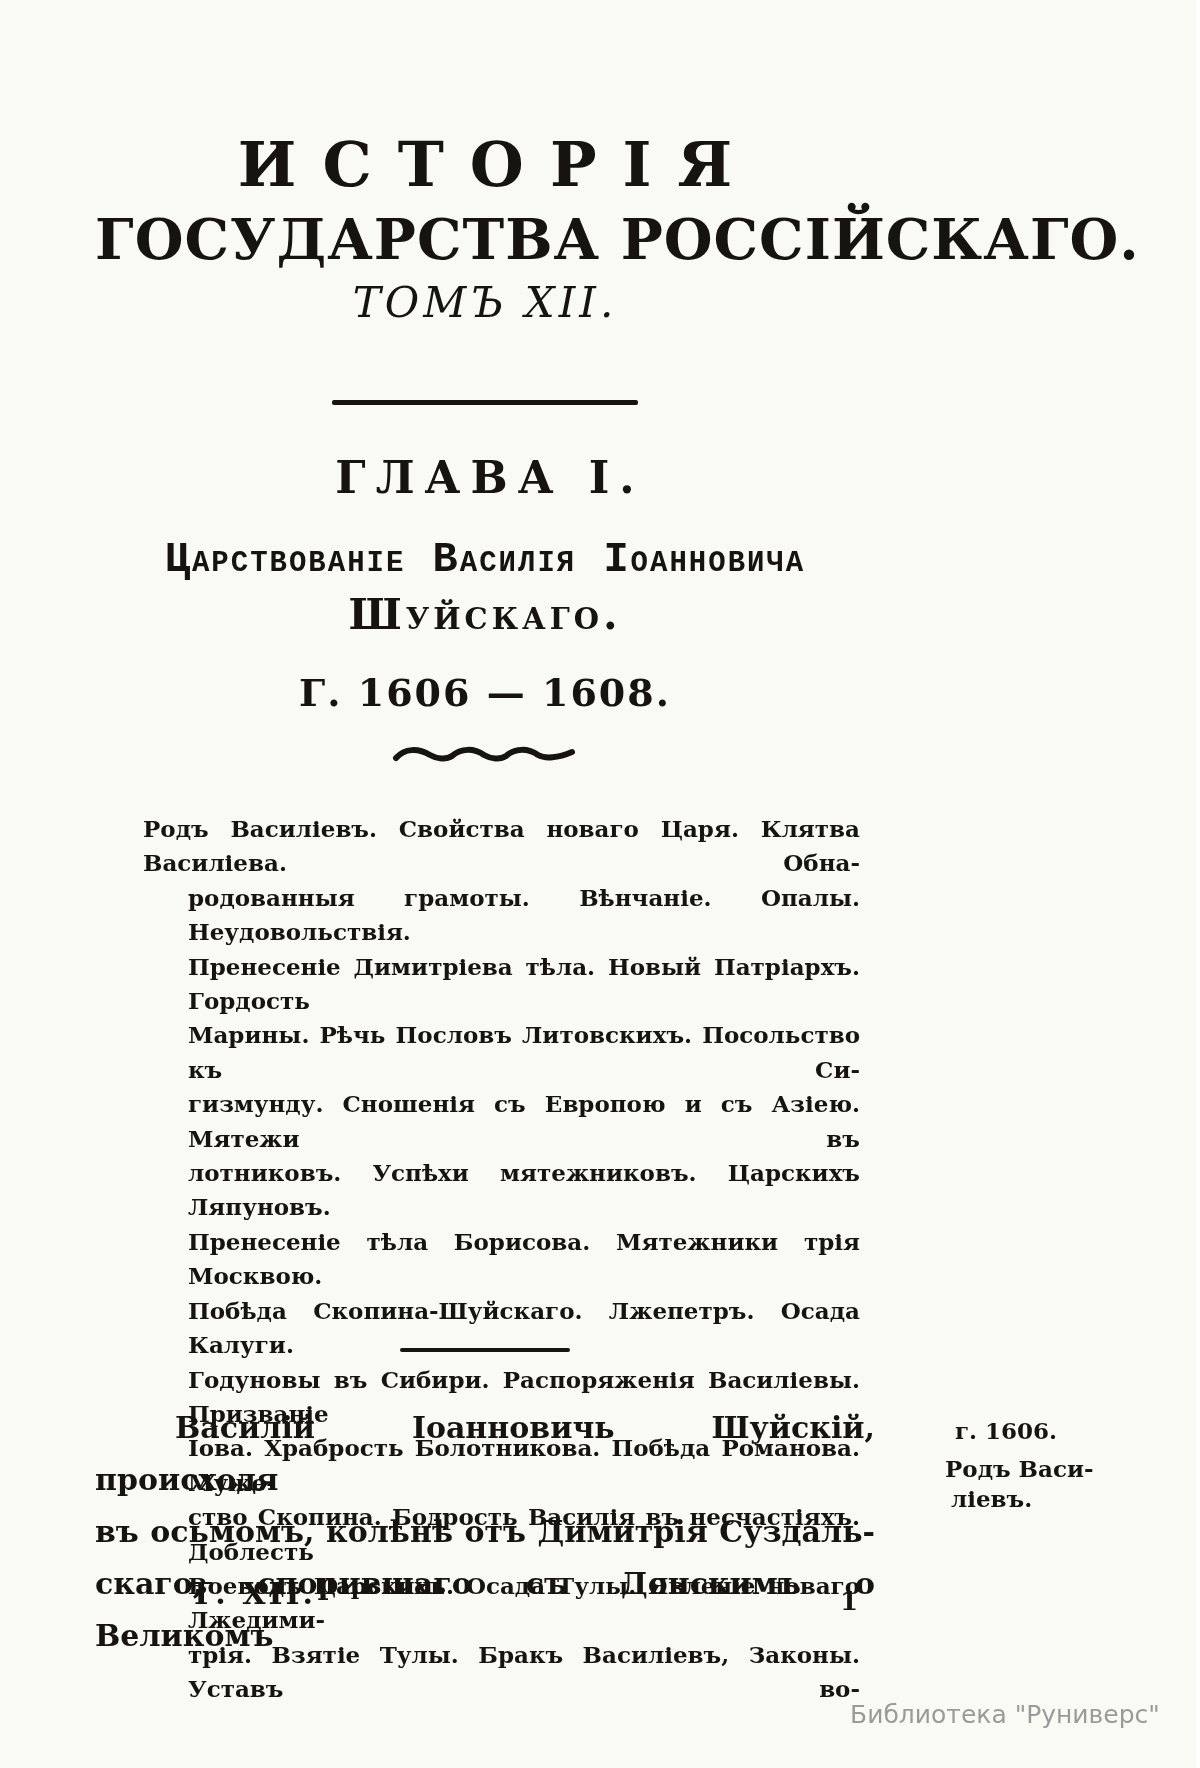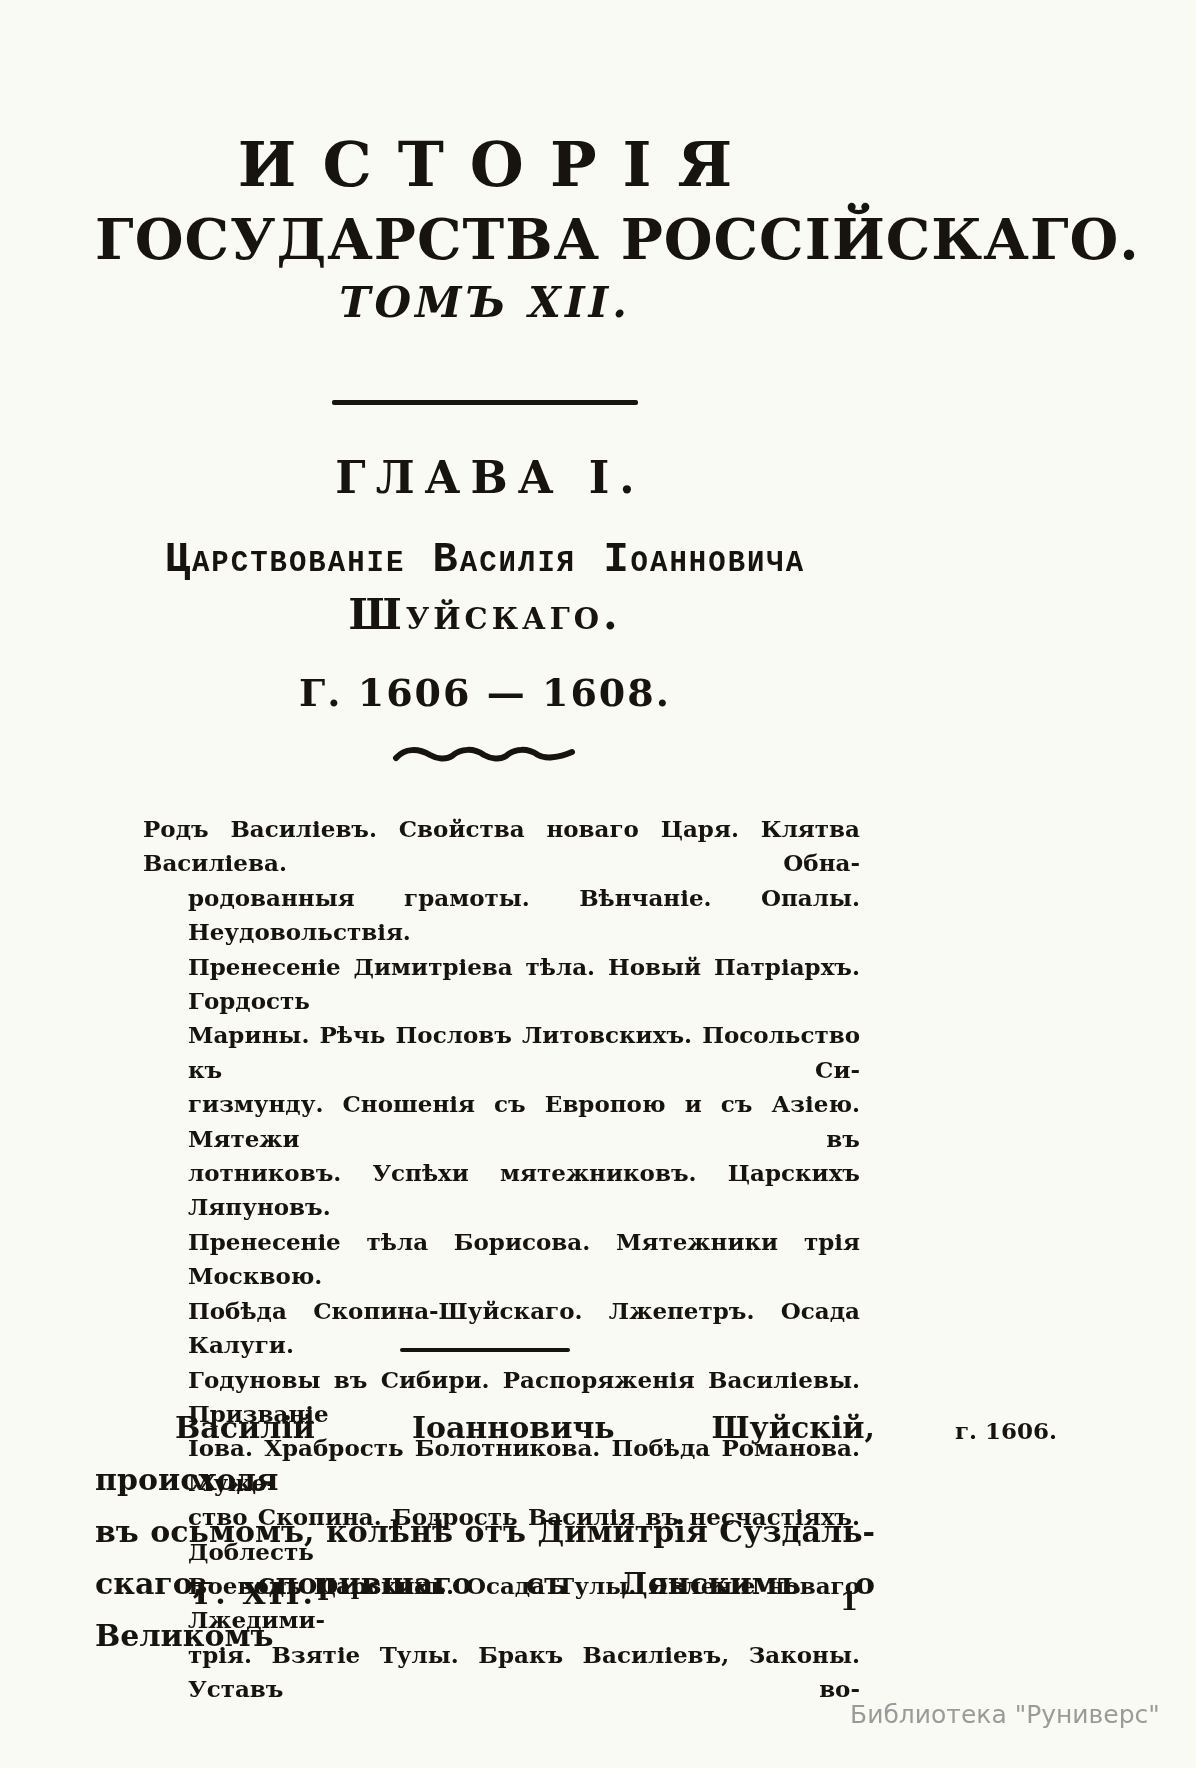--- a/index.html
+++ b/index.html
@@ -9,21 +9,21 @@
     background:#fafaf5;
     color:#17130f;
     font-family:"DejaVu Serif", serif;
     overflow:hidden;
   }
   .content{position:absolute;left:95px;top:0;width:780px;}
   .centered{width:100%;text-align:center;position:absolute;}
 
   .t1{top:128px;font-size:62px;font-weight:bold;letter-spacing:26px;text-indent:26px;white-space:nowrap;}
   .t2{top:206px;font-size:56px;font-weight:bold;letter-spacing:1px;white-space:nowrap;}
-  .t3{top:278px;font-size:42px;font-weight:bold;font-style:italic;letter-spacing:4px;white-space:nowrap;}
+  .t3{top:278px;font-size:42px;font-weight:normal;font-style:italic;letter-spacing:4px;white-space:nowrap;}
 
   .rule1{position:absolute;top:400px;left:237px;width:306px;height:5px;background:#17130f;border-radius:2px;}
   .rule2{position:absolute;top:1348px;left:305px;width:170px;height:4px;background:#17130f;border-radius:2px;}
 
   .glava{top:452px;font-size:44px;font-weight:bold;letter-spacing:10px;text-indent:10px;white-space:nowrap;}
   .subject{top:530px;font-size:42px;font-weight:bold;font-variant:small-caps;letter-spacing:2px;line-height:60px;white-space:nowrap;font-family:Liberation Mono, monospace;}
   .subject2{top:590px;font-size:42px;font-weight:bold;font-variant:small-caps;letter-spacing:4px;white-space:nowrap;}
   .years{top:670px;font-size:38px;font-weight:bold;letter-spacing:2px;white-space:nowrap;}
 
   .wavy{position:absolute;top:744px;left:0;width:100%;text-align:center;}
@@ -90,18 +90,22 @@
 
     <div class="bodytext">
       <div class="bline first">Василій Іоанновичь Шуйскій, происходя</div>
       <div class="bline">въ осьмомъ, колѣнѣ отъ Димитрія Суздаль-</div>
       <div class="bline">скаго, спорившаго съ Донскимъ о Великомъ</div>
     </div>
 
   </div>
 
   <div class="mnote mnote-year">г. 1606.</div>
+  <div class="mnote mnote-rod">
+    <div>Родъ Васи-</div>
+    <div class="ind">ліевъ.</div>
+  </div>
 
   <div class="footer-sig">Т. XII.</div>
   <div class="footer-page">1</div>
 
   <div class="watermark">Библиотека "Руниверс"</div>
 </div>
 
 </body></html>

